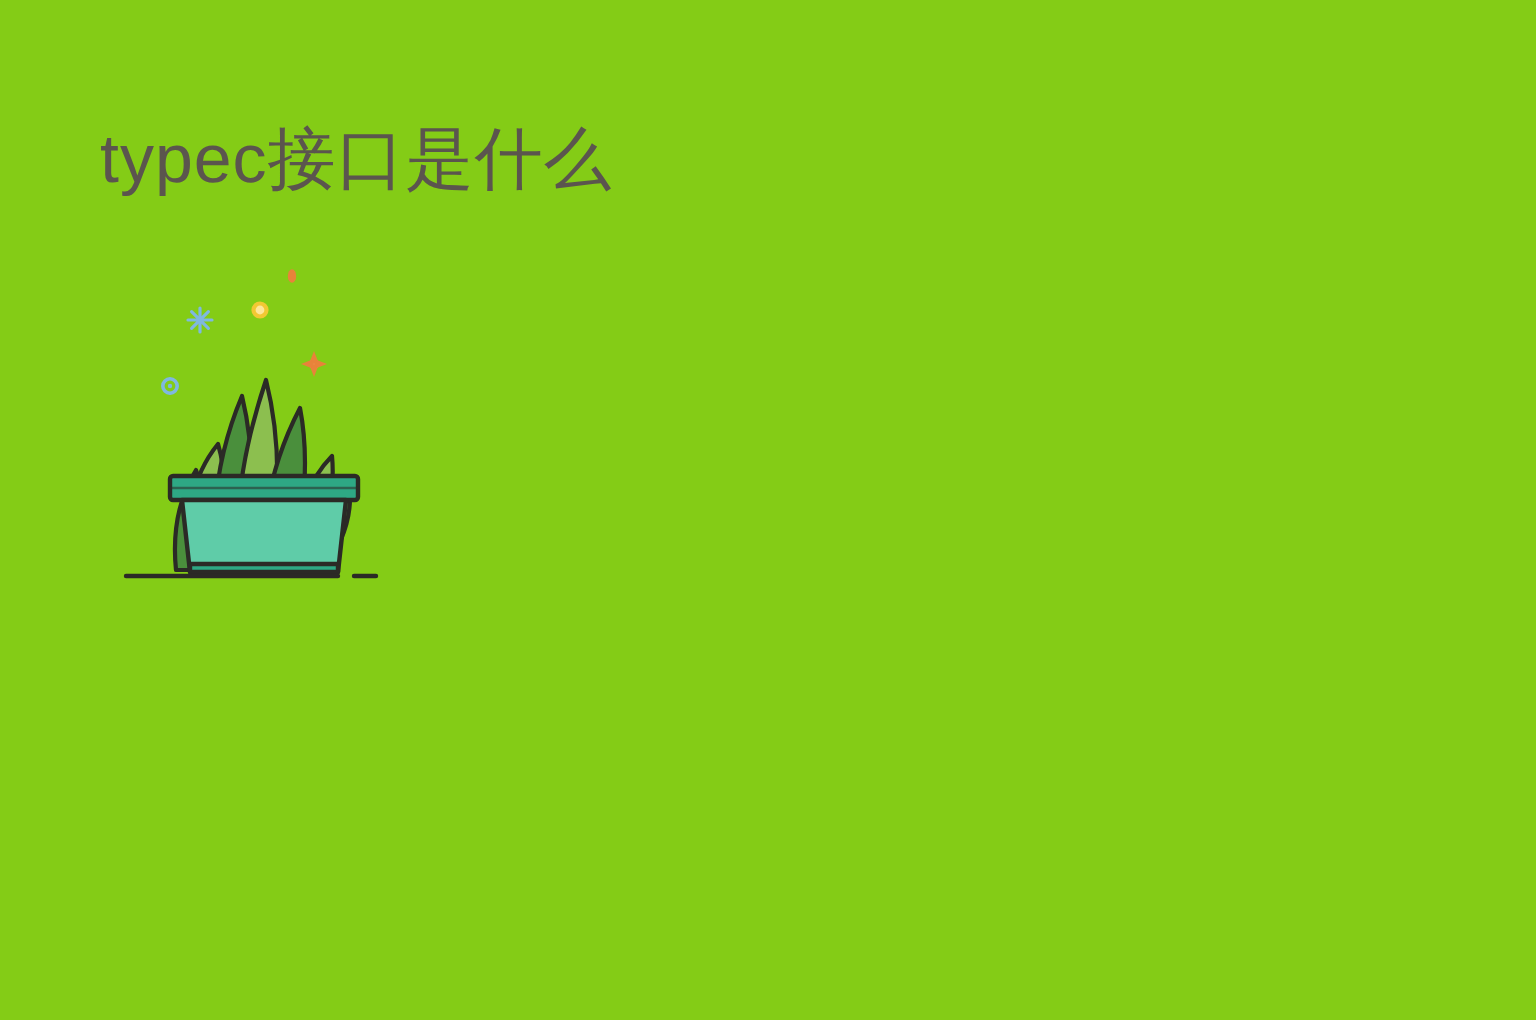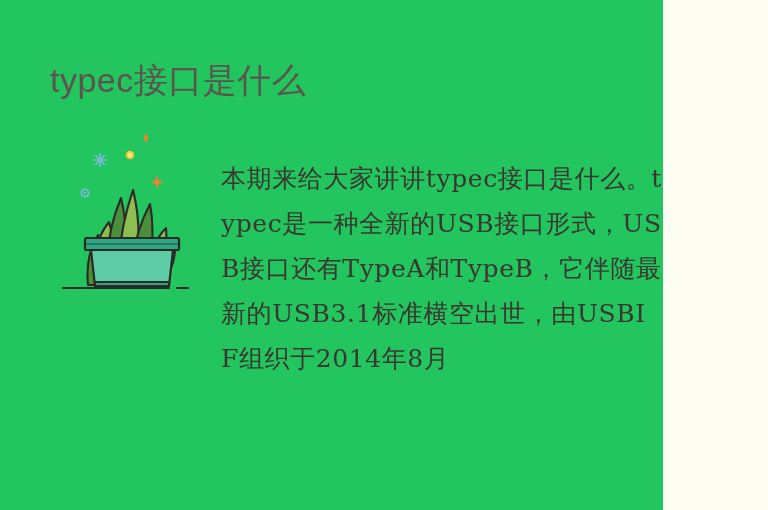--- a/index.html
+++ b/index.html
@@ -8,23 +8,23 @@
   }
   body {
     width: 768px;
     height: 510px;
     background: #fdfdf3;
     font-family: "Liberation Sans", sans-serif;
     overflow: hidden;
   }
   #page {
     position: relative;
-    width: 663px;
+    width: 768px;
     height: 510px;
-    background: #22c55e;
+    background: #84cc16;
   }
 
   
   #page-title {
     position: absolute;
     left: 50px;
     top: 58px;
     font-family: "Liberation Sans", "DejaVu Sans", sans-serif;
     font-size: 34px;
     line-height: 44px;
@@ -131,15 +131,14 @@
         <path d="M40 150 L114 150 L114 154 L40 154 Z" fill="#2ea884" stroke="#2b2a26" stroke-width="2.2" stroke-linejoin="round"></path>
       </g>
 
       <g stroke="#2b2a26" stroke-width="2.2" stroke-linecap="round">
         <line x1="8" y1="156" x2="114" y2="156"></line>
         <line x1="122" y1="156" x2="133" y2="156"></line>
       </g>
     </svg>
   </div>
 
-  <div id="article-body">本期来给大家讲讲typec接口是什么。typec是一种全新的USB接口形式，USB接口还有TypeA和TypeB，它伴随最新的USB3.1标准横空出世，由USBIF组织于2014年8月</div>
 
 </div>
 
 </body></html>

